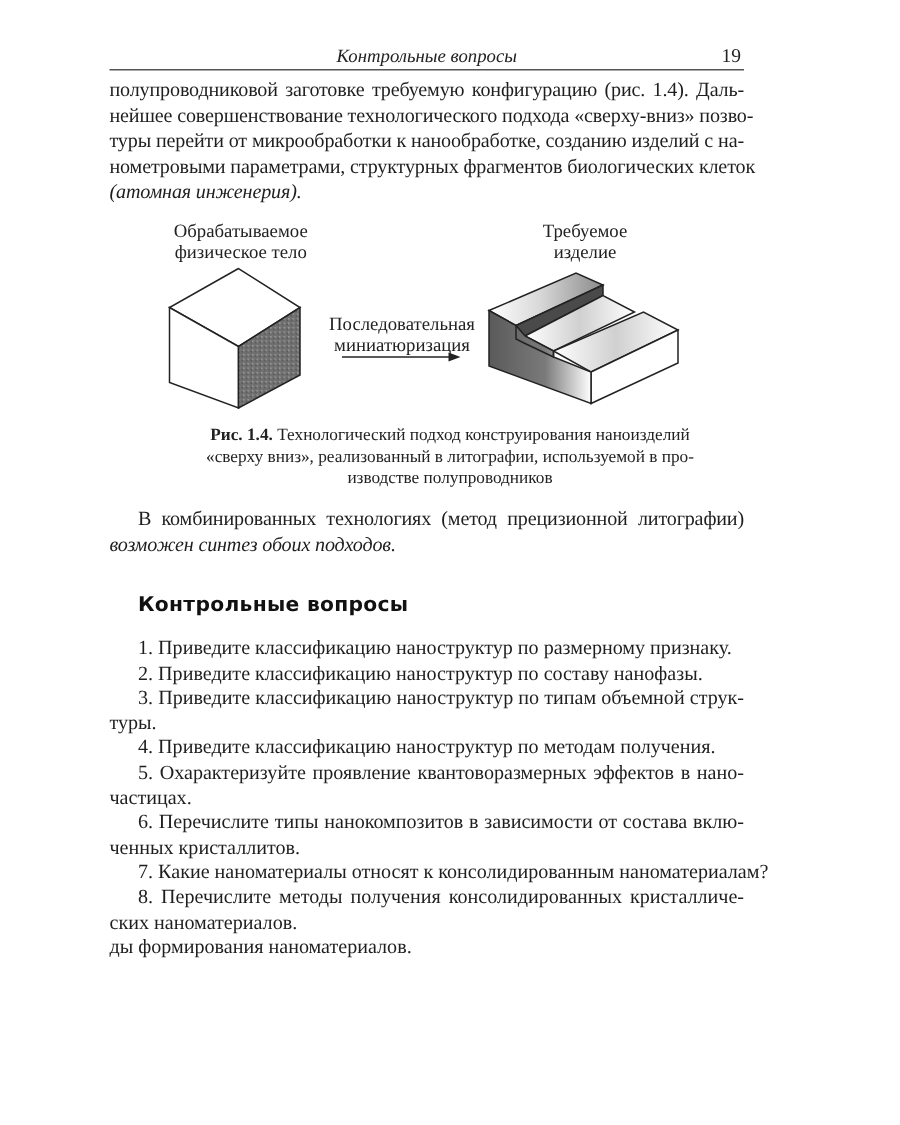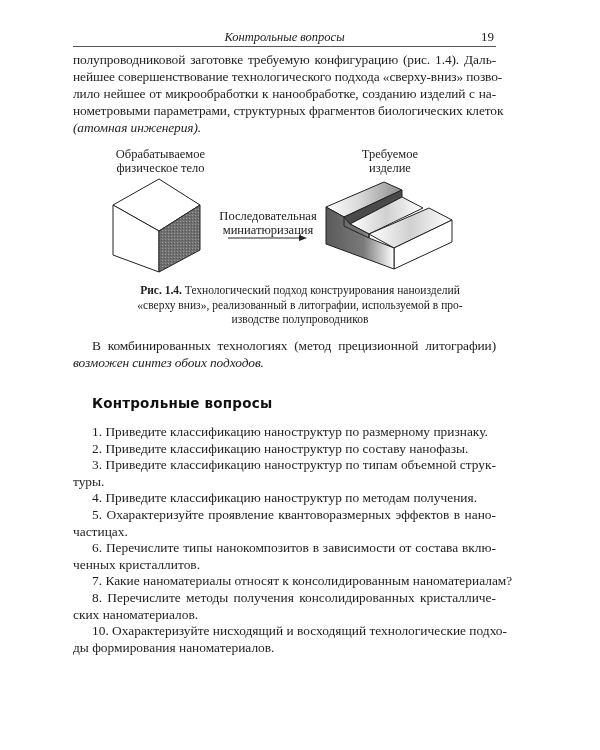--- a/index.html
+++ b/index.html
@@ -58,21 +58,21 @@
 <div class="page">
 
   <div class="running-head">
     <span class="title">Контрольные вопросы</span>
     <span class="pagenum">19</span>
   </div>
 
   <div class="para" style="top:51px;">
     <span class="line">полупроводниковой заготовке требуемую конфигурацию (рис. 1.4). Даль-</span>
     <span class="line">нейшее совершенствование технологического подхода «сверху-вниз» позво-</span>
-    <span class="line">лило нейшее от микрообработки к нанообработке, созданию изделий с на-</span>
+    <span class="line">туры перейти от микрообработки к нанообработке, созданию изделий с на-</span>
     <span class="line">нометровыми параметрами, структурных фрагментов биологических клеток</span>
     <span class="line last">(атомная инженерия).</span>
   </div>
 
   <div class="figure">
     <div class="fig-label" style="left:18px; top:7px; width:105px;">
       <div>Обрабатываемое</div>
       <div>физическое тело</div>
     </div>
     <div class="fig-label" style="left:255px; top:7px; width:90px;">
@@ -174,18 +174,17 @@
       <span class="l2">ченных кристаллитов.</span>
     </div>
     <div class="q">
       <span class="l1">7. Какие наноматериалы относят к консолидированным наноматериалам?</span>
     </div>
     <div class="q">
       <span class="l1 just">8. Перечислите методы получения консолидированных кристалличе-</span>
       <span class="l2">ских наноматериалов.</span>
     </div>
     <div class="q">
-      <span class="l1 just">10. Охарактеризуйте нисходящий и восходящий технологические подхо-</span>
       <span class="l2">ды формирования наноматериалов.</span>
     </div>
   </div>
 
 </div>
 
 </body></html>

